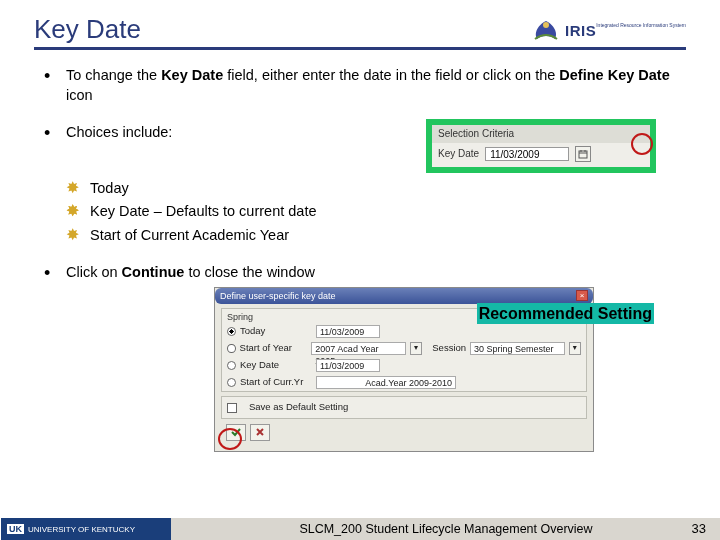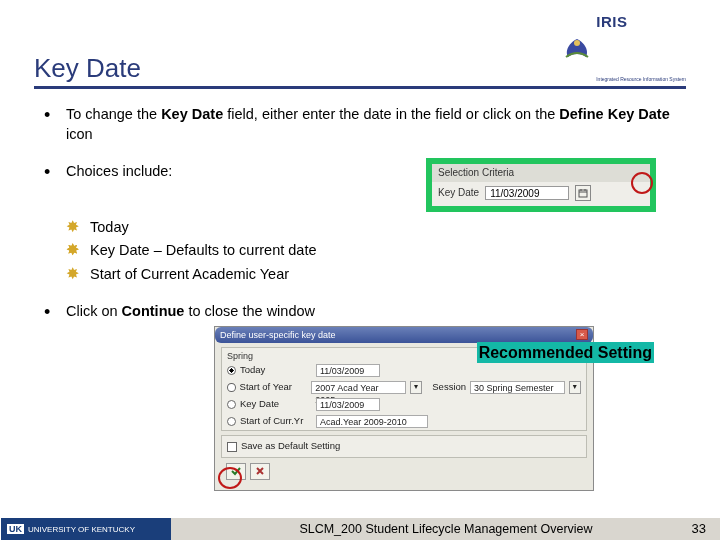--- a/index.html
+++ b/index.html
@@ -13,21 +13,21 @@
     position: relative;
     overflow: hidden;
   }
   .slide { width: 720px; height: 540px; position: relative; padding: 14px 34px 0 34px; }
   .title-row { display: flex; align-items: flex-end; justify-content: space-between; }
   .title { font-size: 26px; color: #2a3b7a; }
   .title-underline { height: 3px; background: #2a3b7a; margin-top: 2px; margin-bottom: 16px; }
   .logo { display: flex; align-items: center; gap: 4px; margin-bottom: 2px; }
   .logo-mark { width: 30px; height: 26px; position: relative; }
   .logo-mark svg { width: 30px; height: 26px; }
-  .logo-text { display:flex; flex-direction:column; line-height:1;gap:48px; }
+  .logo-text { display:flex; flex-direction:row; line-height:1; }
   .logo-iris { font-size: 15px; font-weight: bold; color: #2a3b7a; letter-spacing: 0.5px; }
   .logo-sub { font-size: 5px; color: #2a3b7a; }
   .content { font-size: 14.5px; line-height: 1.35; color: #000; }
   ul.bullets { list-style: none; padding: 0; margin: 0; }
   ul.bullets > li { position: relative; padding-left: 32px; margin-bottom: 18px; }
   ul.bullets > li::before { content: "•"; position: absolute; left: 10px; top: -2px; font-size: 18px; color:#000; }
   .choices-wrap { display:flex; align-items:flex-start; gap: 8px; }
   .choices-label { min-width: 130px; }
   .star-list { list-style:none; padding:0; margin: 6px 0 0 0; }
   .star-list li { position:relative; padding-left: 24px; margin: 4px 0; }
@@ -48,28 +48,28 @@
   .dlg-close { width:12px; height:11px; background:#d75a4a; color:#fff; display:flex; align-items:center; justify-content:center; font-size:8px; border:1px solid #933; }
   .dlg-body { padding:4px 6px 6px 6px; }
   .dlg-group { border:1px solid #bdbdb4; background:#efeee8; margin-bottom:4px; }
   .dlg-group-title { font-size:9px; padding:2px 5px 0 5px; color:#333; }
   .dlg-row { display:flex; align-items:center; gap:4px; padding:2px 5px; }
   .dlg-row .radio { width:9px; height:9px; border-radius:50%; border:1px solid #666; background:#fff; display:inline-block; }
   .dlg-row .radio.sel { background: radial-gradient(circle,#000 0 40%,#fff 45% 100%); }
   .dlg-lbl { width:72px; }
   .dlg-inp { background:#fff; border:1px solid #aaa; padding:0 3px; height:13px; line-height:12px; font-size:9px; }
   .dlg-inp.w70 { width:64px; }
-  .dlg-inp.w130 { width:112px; }
+  .dlg-inp.w130 { width:140px;text-align:right; }
   .dlg-inp.w100 { width:100px; }
   .dlg-btn-mini { width:13px; height:13px; border:1px solid #999; background:#f2f2ec; display:inline-flex; align-items:center; justify-content:center; font-size:8px; }
   .dlg-sess-lbl { margin-left:6px; }
   .rec-setting { position:absolute; font-size:16px; font-weight:bold; color:#000; right: 32px; top: 16px; background:#14b8a6; padding:0 2px; }
   .rec-arrow { position:absolute; right:118px; top:18px; }
   .dlg-outer { position:relative; }
-  .dlg-save-row { display:flex; align-items:center; gap:4px; padding:4px 5px; border:1px solid #bdbdb4; background:#efeee8; }
+  .dlg-save-row { display:flex; align-items:center; gap:12px; padding:4px 5px; border:1px solid #bdbdb4; background:#efeee8; }
   .dlg-check { width:10px; height:10px; border:1px solid #666; background:#fff; }
   .dlg-foot { display:flex; gap:4px; padding:5px 5px 4px 5px; align-items:center; }
   .dlg-foot-btn { width:20px; height:17px; border:1px solid #999; background:#f3f3ec; display:flex; align-items:center; justify-content:center; }
   .red-circle2 { position:absolute; width:24px; height:22px; border:2px solid #c01818; border-radius:50%; left:4px; bottom:2px; }
   .footer { position:absolute; left:1px; bottom:0; width:720px; height:22px; display:flex; align-items:center;margin-top:44px; }
   .uk-badge { background:#1a3e7a; color:#fff; font-size:8px; padding:0 6px; height:22px; display:flex; align-items:center; gap:4px; width:170px; }
   .uk-badge .uk { background:#fff; color:#1a3e7a; font-weight:bold; font-size:9px; padding:0 2px; }
   .footer-bar { flex:1; background:#d9d6cf; height:22px; display:flex; align-items:center; justify-content:center; font-size:12.5px; color:#000; }
   .page-num { position:absolute; right:14px; bottom:4px; font-size:13px; color:#000; }
 </style>

